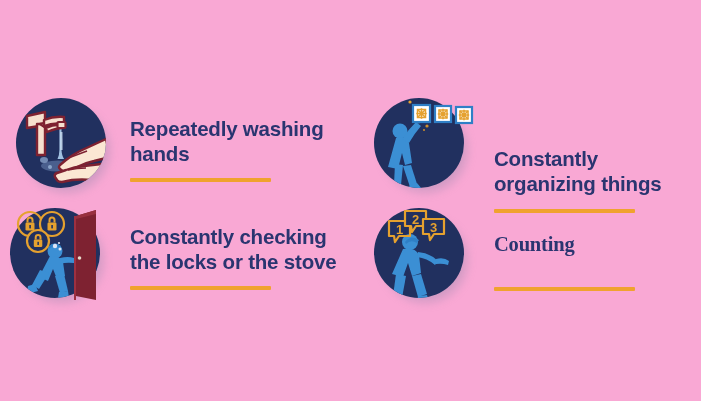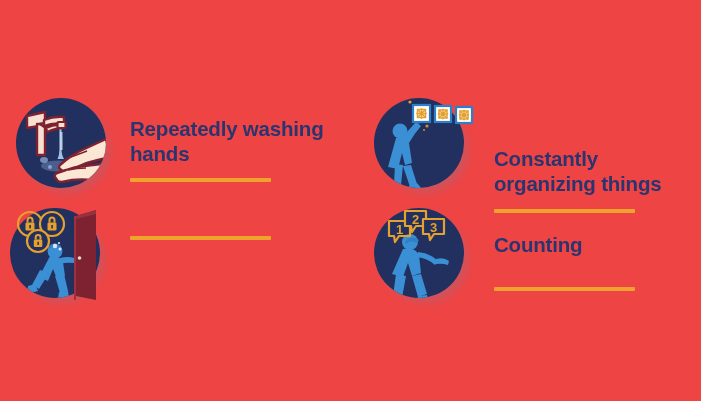--- a/index.html
+++ b/index.html
@@ -10,21 +10,21 @@
     width: 701px;
     height: 401px;
     overflow: hidden;
     background: #d8dcf0;
     font-family: "Liberation Sans", sans-serif;
   }
   #canvas {
     position: relative;
     width: 701px;
     height: 401px;
-    background: #ef4444;
+    background: #f9a8d4;
   }
   .grid {
     position: absolute;
     left: 0;
     top: 86px;
     width: 701px;
     height: 225px;
   }
   .item {
     position: absolute;
@@ -70,21 +70,21 @@
     height: 100px;
     overflow: visible;
   }
 
   .text-col {
     padding-top: 22px;
     margin-left: 16px;
     flex: 1 1 auto;
   }
   .item-2 .text-col, .item-4 .text-col { margin-left: 22px; }
-  .item-4 .text-col { padding-top: 28px; }
+  .item-4 .text-col { padding-top: 28px; font-family: Liberation Serif, serif; }
   .item-2 .text-col { padding-top: 28px; }
   .item-3 .text-col { padding-top: 20px; margin-left: 22px; }
 
   .caption {
     color: #2a3570;
     font-size: 20.5px;
     font-weight: bold;
     line-height: 1.22;
     letter-spacing: -0.2px;
     white-space: pre-line;
@@ -249,20 +249,22 @@
               <path d="M27.7 35.5 v-2.2 a2.4 2.4 0 0 1 4.8 0 v2.2" fill="none" stroke="#e5a12f" stroke-width="2"></path>
               <rect x="29.4" y="37.8" width="1.5" height="3.2" fill="#21305f"></rect>
             </g>
             <circle cx="47" cy="42" r="2.2" fill="#dde4f3"></circle>
             <circle cx="52" cy="45" r="1.5" fill="#dde4f3"></circle>
             <circle cx="51" cy="39" r="1.1" fill="#dde4f3"></circle>
           </g>
         </svg>
       </div>
       <div class="text-col">
+        <div class="caption" style="color: rgb(42, 53, 112);">Constantly checking
+the locks or the stove</div>
         <div class="rule" style="background: rgb(240, 162, 46);"></div>
       </div>
     </div>
 
     <div class="item item-4">
       <div class="icon-wrap">
         <div class="icon-shadow"></div>
         <div class="icon-disc" style="background: rgb(33, 48, 95);"></div>
         <svg class="icon-svg" viewBox="0 0 100 100">
           <defs>

